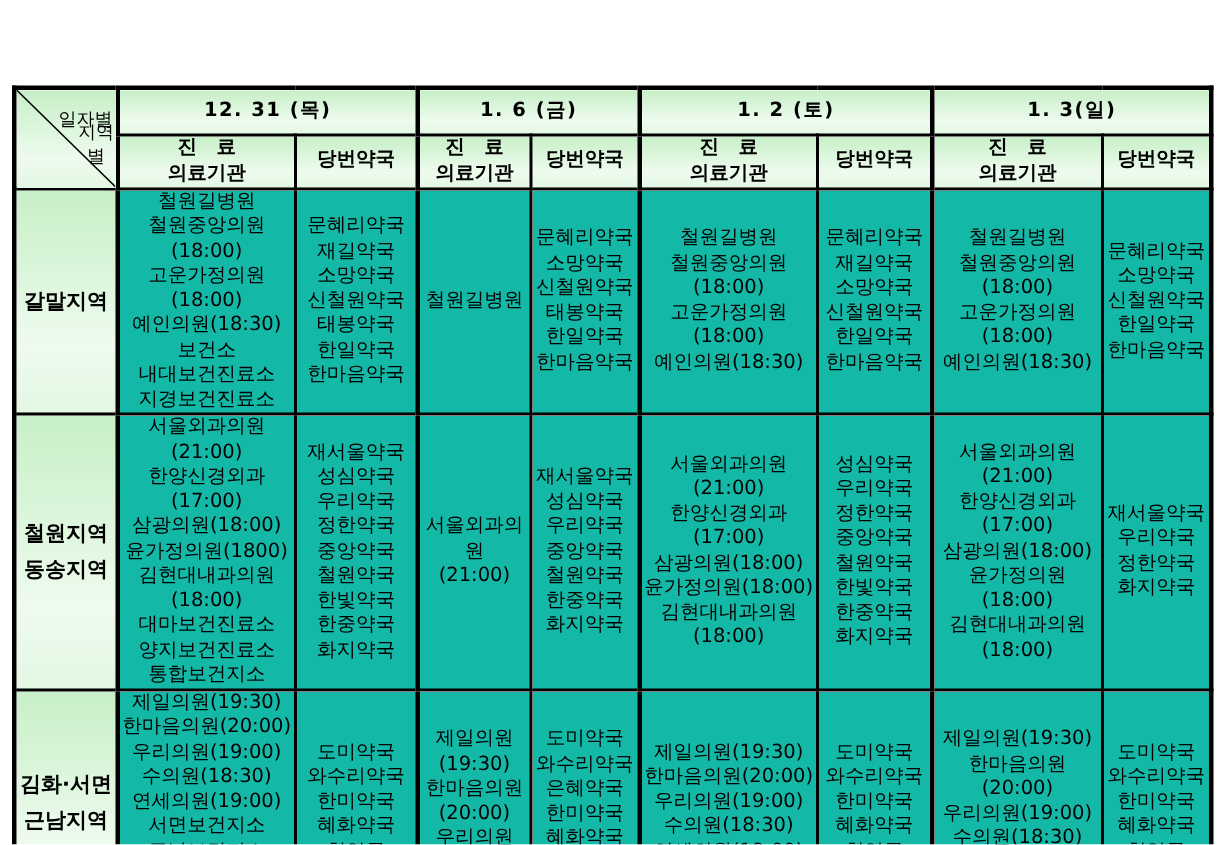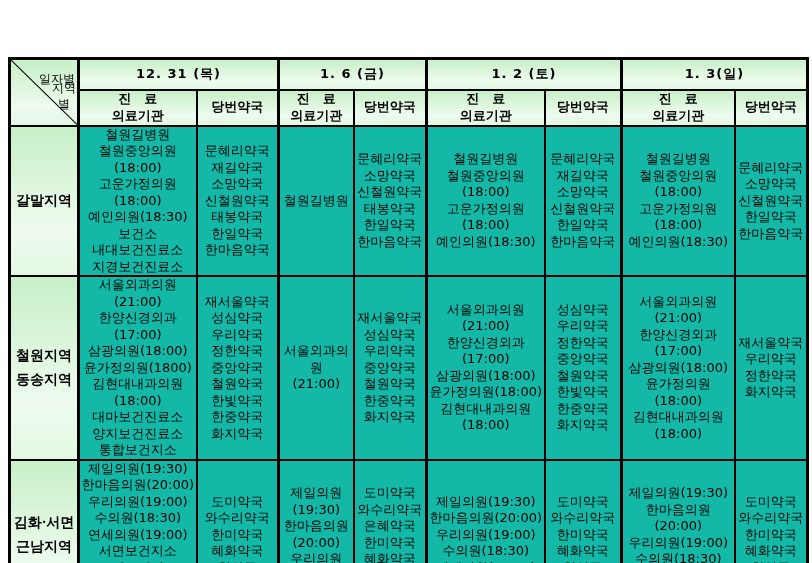--- a/index.html
+++ b/index.html
@@ -11,21 +11,21 @@
               table-layout:fixed;border:3px solid #000;}
   td{border:2px solid #000;padding:0;text-align:center;vertical-align:middle;
      font-size:13px;line-height:16.5px;overflow:hidden;}
   td.grp{border-left:3px solid #000;}
   .hdr{background:linear-gradient(180deg,#c7efc7 0%,#eefbee 70%,#e3f7e3 100%);font-weight:bold;}
   .date{font-size:13px;letter-spacing:1px;}
   .sub{font-size:13px;}
   .sub .l1{letter-spacing:0;}
   .body-cell{background:#14b8a6;white-space:pre-line;}
   .region{background:linear-gradient(180deg,#c7efc7 0%,#eefbee 70%,#e3f7e3 100%);
-          font-weight:bold;font-size:14px;white-space:pre-line;line-height:24px;font-family:Liberation Serif, serif;}
+          font-weight:bold;font-size:14px;white-space:pre-line;line-height:24px;}
   .corner{position:relative;background:linear-gradient(180deg,#c7efc7 0%,#eefbee 70%,#e3f7e3 100%);
           font-weight:normal;}
   .corner svg{position:absolute;left:0;top:0;width:100%;height:100%;display:block;}
   .corner .ct{position:absolute;top:11px;right:2px;font-size:12px;font-family:Liberation Serif, serif;}
   .corner .cb{position:absolute;bottom:12px;left:2px;font-size:12px;margin-left:38px;}
 </style>
 </head>
 <body>
 
 <div class="page">

